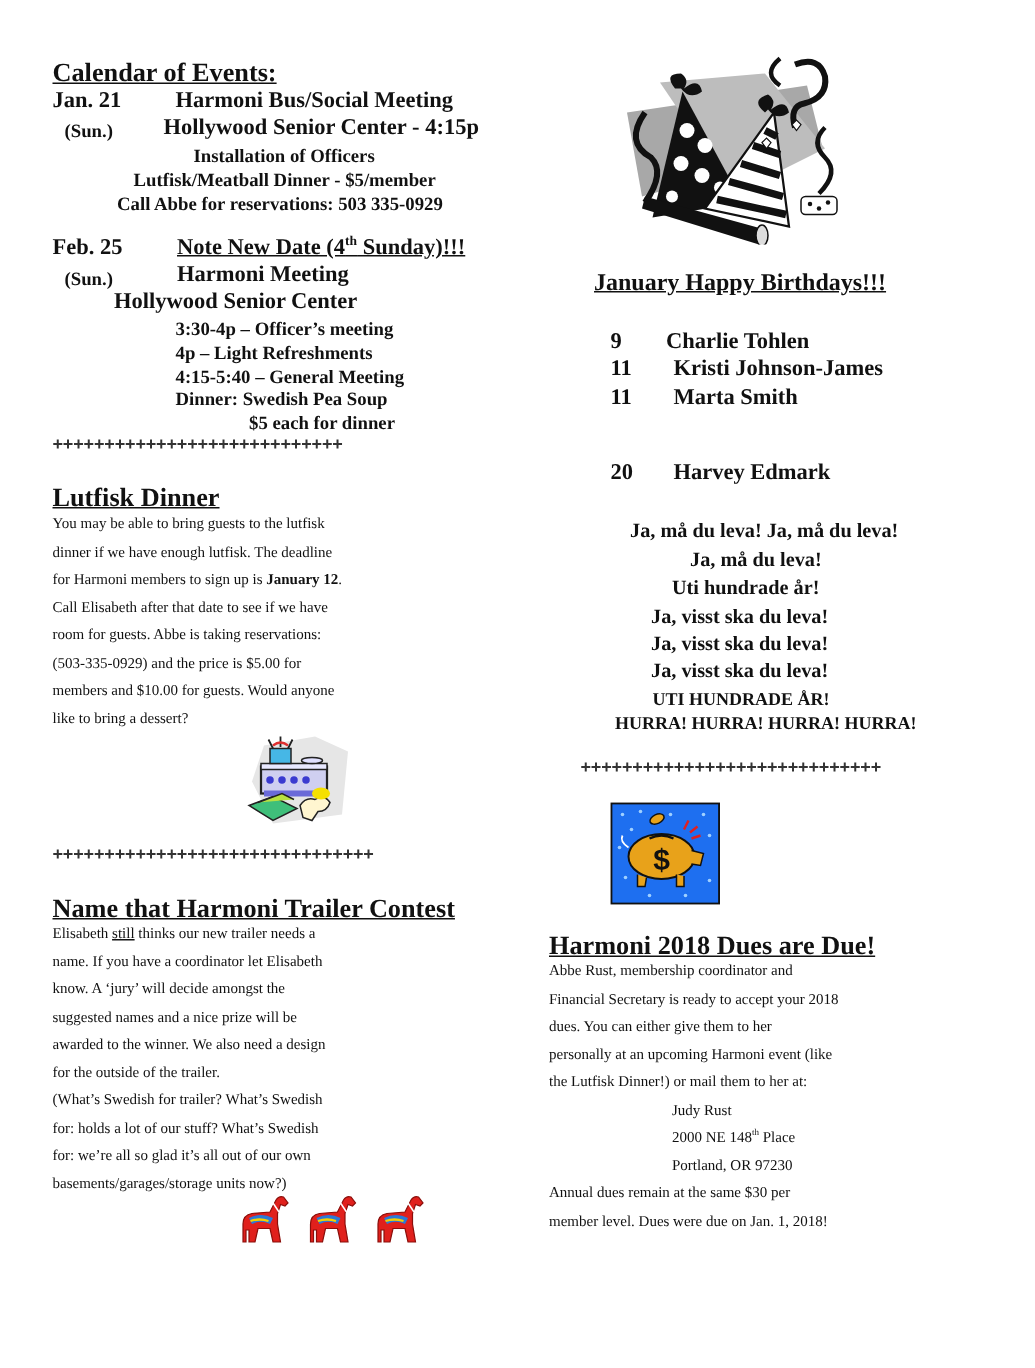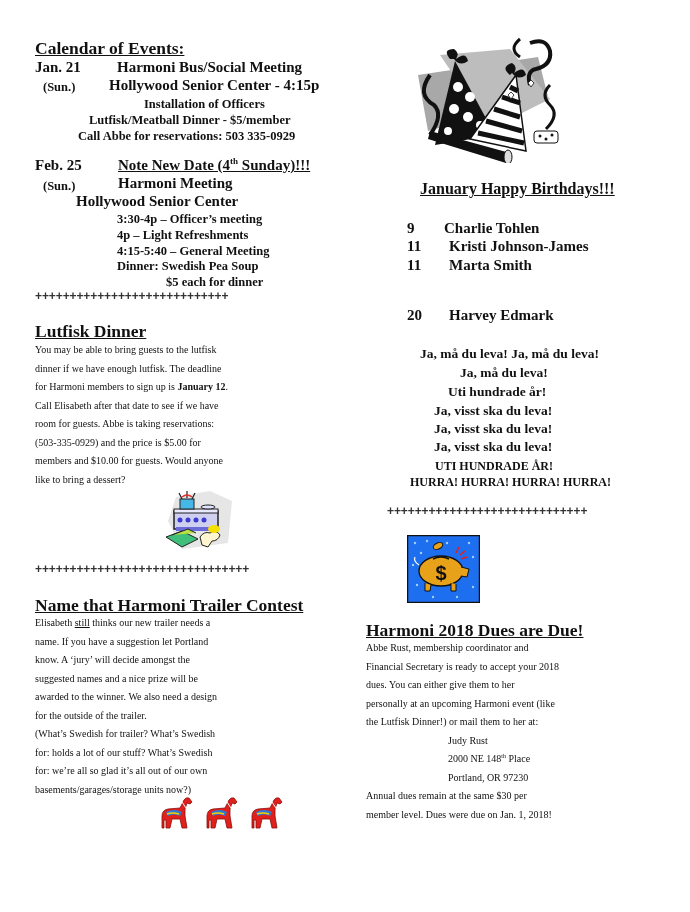--- a/index.html
+++ b/index.html
@@ -19,21 +19,21 @@
 </style>
 </head>
 <body>
 
 <div class="abs h" style="left:35px; top:38px;">Calendar of Events:</div>
 
 <div class="abs ev" style="left:35px; top:58px;">Jan. 21</div>
 <div class="abs ev" style="left:117px; top:58px;">Harmoni Bus/Social Meeting</div>
 <div class="abs ev" style="left:43px; top:78px; font-size:12.5px;">(Sun.)</div>
 <div class="abs ev" style="left:109px; top:76px;">Hollywood Senior Center - 4:15p</div>
-<div class="abs evs" style="left:144px; top:96px;">Installation of Officers</div>
+<div class="abs evs" style="left:129px; top:96px;">Installation of Officers</div>
 <div class="abs evs" style="left:89px; top:112px;">Lutfisk/Meatball  Dinner - $5/member</div>
 <div class="abs evs" style="left:78px; top:128px;">Call Abbe for reservations: 503 335-0929</div>
 
 <div class="abs ev" style="left:35px; top:156px;">Feb.  25</div>
 <div class="abs ev u" style="left:118px; top:156px;">
   <span>Note New Date (4</span><sup>th</sup><span> Sunday)!!!</span>
 </div>
 <div class="abs ev" style="left:43px; top:177px; font-size:12.5px;">(Sun.)</div>
 <div class="abs ev" style="left:118px; top:174px;">Harmoni Meeting</div>
 <div class="abs ev" style="left:76px; top:192px;">Hollywood Senior Center</div>
@@ -76,21 +76,21 @@
     <path d="M42 50 q4 -6 10 -4 q6 -4 10 2 q-2 6 -8 6 l-4 6 l-6 -2 z" fill="#fff6d0" stroke="#222"></path>
     <ellipse cx="56" cy="42" rx="6" ry="4" fill="#f5e000"></ellipse>
   </svg>
 </div>
 
 <div class="abs sep" style="left:35px; top:562px;">+++++++++++++++++++++++++++++++</div>
 
 <div class="abs h" style="left:35px; top:595px;">Name that Harmoni Trailer Contest</div>
 <div class="abs" style="left:35px; top:614px;">
   <div class="p"><span>Elisabeth </span><span class="u">still</span><span> thinks our new trailer needs a</span></div>
-  <div class="p">name. If you have a suggestion let Portland</div>
+  <div class="p">name. If you have a coordinator let Elisabeth</div>
   <div class="p">know. A ‘jury’ will decide amongst the</div>
   <div class="p">suggested names and a nice prize will be</div>
   <div class="p">awarded to the winner. We also need a design</div>
   <div class="p">for the outside of the trailer.</div>
   <div class="p">(What’s Swedish for trailer? What’s Swedish</div>
   <div class="p">for: holds a lot of our stuff? What’s Swedish</div>
   <div class="p">for: we’re all so glad it’s all out of our own</div>
   <div class="p">basements/garages/storage units now?)</div>
 </div>
 
@@ -145,21 +145,21 @@
     <rect x="124" y="96" width="24" height="12" rx="3" fill="#fff" stroke="#111"></rect>
     <circle cx="130" cy="101" r="1.5" fill="#111"></circle>
       <circle cx="136" cy="104" r="1.5" fill="#111"></circle>
       <circle cx="142" cy="100" r="1.5" fill="#111"></circle>
 
     <path d="M118 48 l3 -3 l3 3 l-3 4 z" fill="#fff" stroke="#111" stroke-width="0.8"></path>
     <path d="M98 60 l3 -3 l3 3 l-3 4 z" fill="#fff" stroke="#111" stroke-width="0.8"></path>
   </svg>
 </div>
 
-<div class="abs h" style="left:420px; top:180px; font-size:16px;text-align:center;">January  Happy  Birthdays!!!</div>
+<div class="abs h" style="left:396px; top:180px; font-size:16px;text-align:center;">January  Happy  Birthdays!!!</div>
 
 <div class="abs" style="left:407px; top:219px;">
   <div class="bd"><span style="display:inline-block; width:37px;">9</span><span>Charlie Tohlen</span></div>
   <div class="bd"><span style="display:inline-block; width:42px;">11</span><span>Kristi Johnson-James</span></div>
   <div class="bd"><span style="display:inline-block; width:42px;">11</span><span>Marta Smith</span></div>
   <div class="bd"><span style="display:inline-block; width:42px;margin-top:32px;">20</span><span>Harvey Edmark</span></div>
 </div>
 
 <div class="abs song" style="left:420px; top:345px;">Ja, må du leva!   Ja, må du leva!</div>
 <div class="abs song" style="left:460px; top:364px;">Ja, må du leva!</div>

